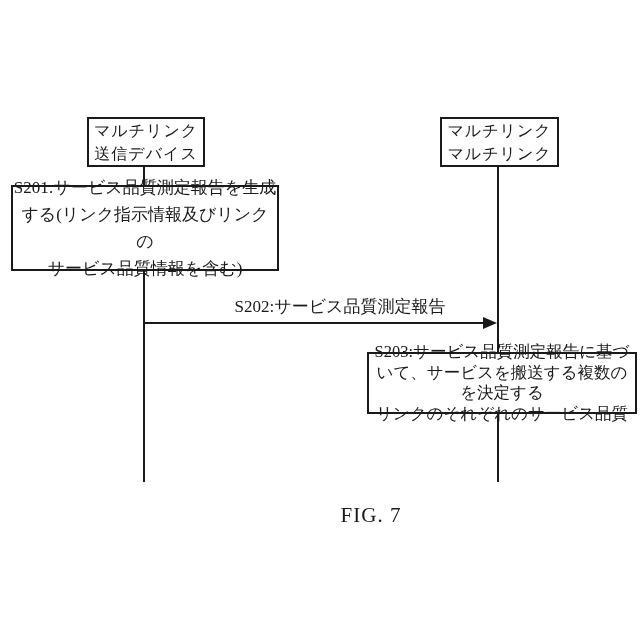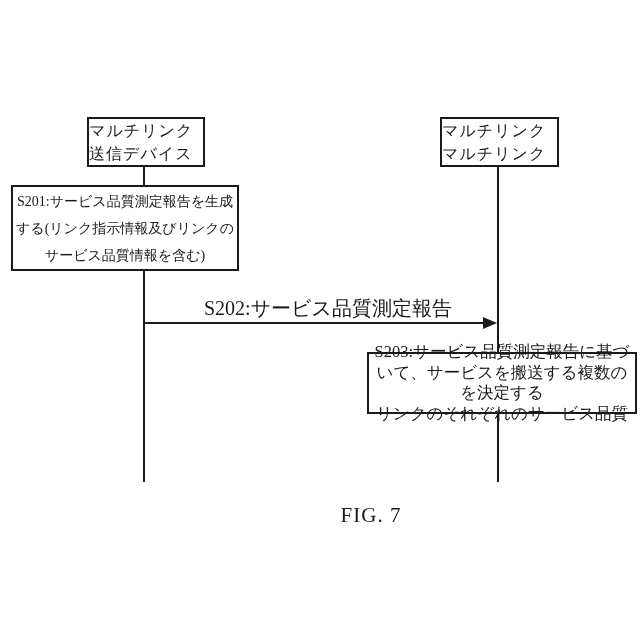--- a/index.html
+++ b/index.html
@@ -18,21 +18,21 @@
   }
   
   .actor-box {
     position: absolute;
     box-sizing: border-box;
     border: 2px solid #1a1a1a;
     background: #ffffff;
     display: flex;
     flex-direction: column;
     justify-content: center;
-    align-items: flex-start;
+    align-items: center;
     text-align: center;
     font-size: 16px;
     line-height: 23px;
     letter-spacing: 1px;
     z-index: 3;
   }
   .actor-box.left  { left: 87px;  top: 117px; width: 118px; height: 50px; }
   .actor-box.right { left: 440px; top: 117px; width: 119px; height: 50px; }
 
   
@@ -52,22 +52,22 @@
     border: 2px solid #1a1a1a;
     background: #ffffff;
     display: flex;
     flex-direction: column;
     justify-content: center;
     align-items: center;
     text-align: center;
     z-index: 2;
   }
   .step-box.s201 {
-    left: 11px; top: 185px; width: 228px; height: 86px;
-    font-size: 14px; line-height: 27px;
+    left: 11px; top: 185px; width: 268px; height: 86px;
+    font-size: 17px; line-height: 27px;
   }
   .step-box.s203 {
     left: 367px; top: 352px; width: 270px; height: 62px;
     font-size: 16.5px; line-height: 20.5px;
   }
 
   
   .arrow-line {
     position: absolute;
     left: 145px; top: 322px;
@@ -79,24 +79,24 @@
     position: absolute;
     left: 483px; top: 317px;
     width: 0; height: 0;
     border-left: 14px solid #1a1a1a;
     border-top: 6px solid transparent;
     border-bottom: 6px solid transparent;
     z-index: 1;
   }
   .arrow-label {
     position: absolute;
-    left: 328px; top: 295px;
+    left: 340px; top: 295px;
     transform: translateX(-50%);
     white-space: nowrap;
-    font-size: 20px;
+    font-size: 17px;
     z-index: 2;
   }
 
   
   .caption {
     position: absolute;
     left: 330px; top: 503px;
     transform: translateX(-50%);
     font-size: 21px;
     letter-spacing: 1px;

